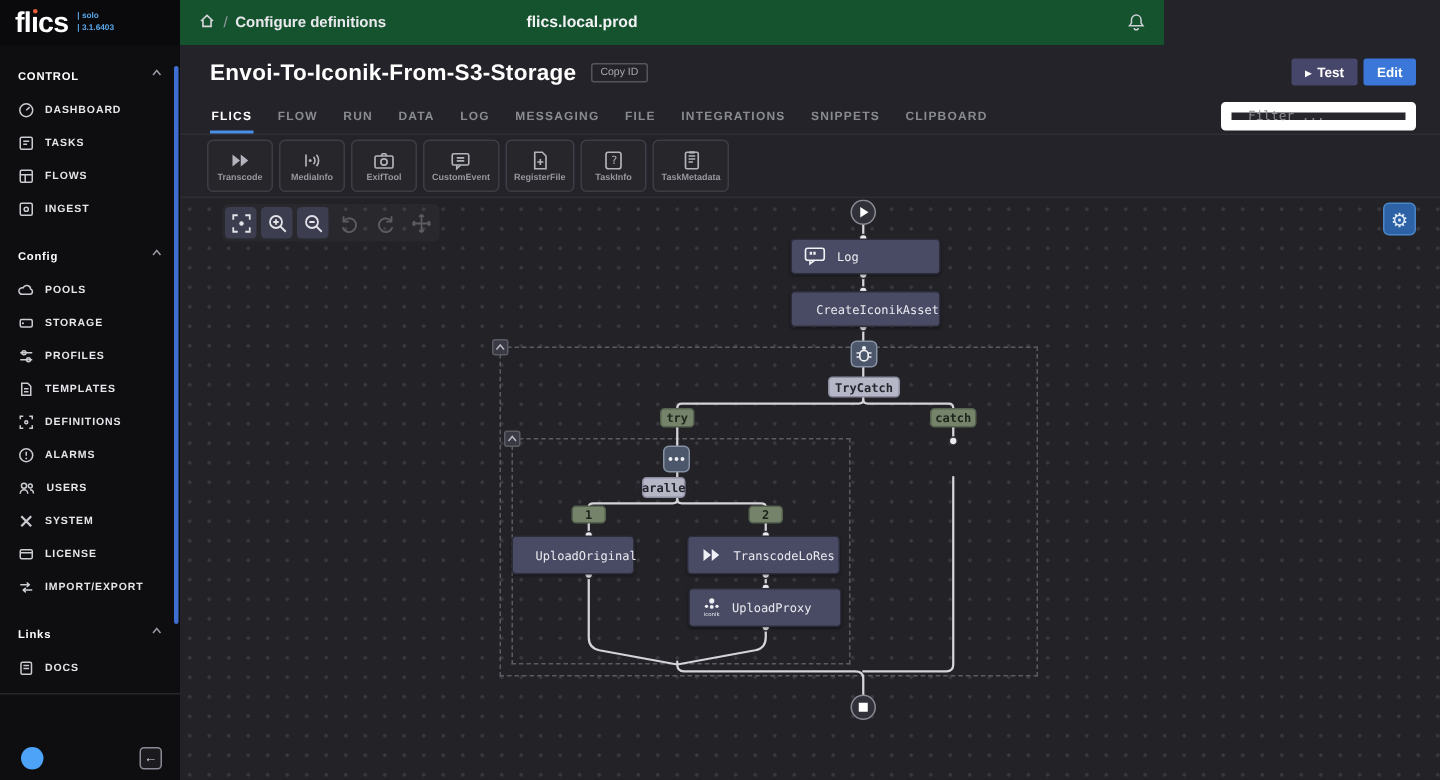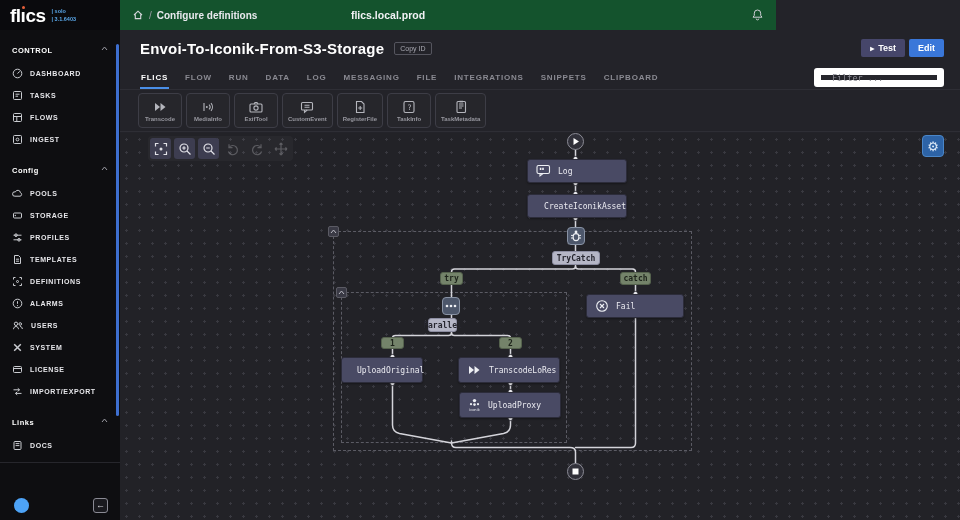--- a/index.html
+++ b/index.html
@@ -502,22 +502,15 @@
       <svg width="13" height="15">
           <circle cx="6.5" cy="2.6" r="1.7" fill="#eef0f4"></circle>
           <circle cx="3" cy="6.2" r="1.1" fill="#eef0f4"></circle>
           <circle cx="10" cy="6.2" r="1.1" fill="#eef0f4"></circle>
           <circle cx="6.5" cy="6.6" r="1.3" fill="#eef0f4"></circle>
           <text x="1.2" y="12.5" font-size="3.6" fill="#eef0f4" font-family="DejaVu Sans, sans-serif">iconik</text>
         </svg>
       <span class="nlabel">UploadProxy</span>
     </div>
 
-    <div class="fnode" style="left:466px;top:161px;width:98px;height:24px;">
-      <svg width="14" height="14">
-          <circle class="nic" cx="7" cy="7" r="5.3"></circle>
-          <path class="nic" d="M5 5l4 4M9 5L5 9"></path>
-        </svg>
-      <span class="nlabel">Fail</span>
-    </div>
 
   </div>
 </div>
 
 </body></html>

